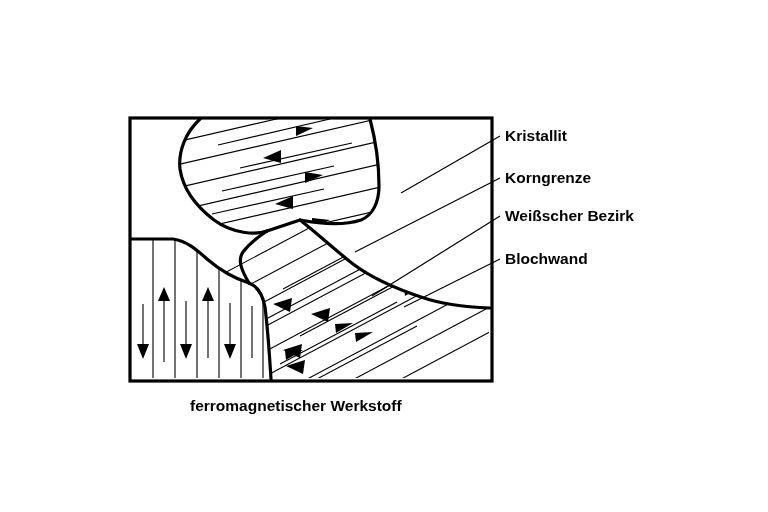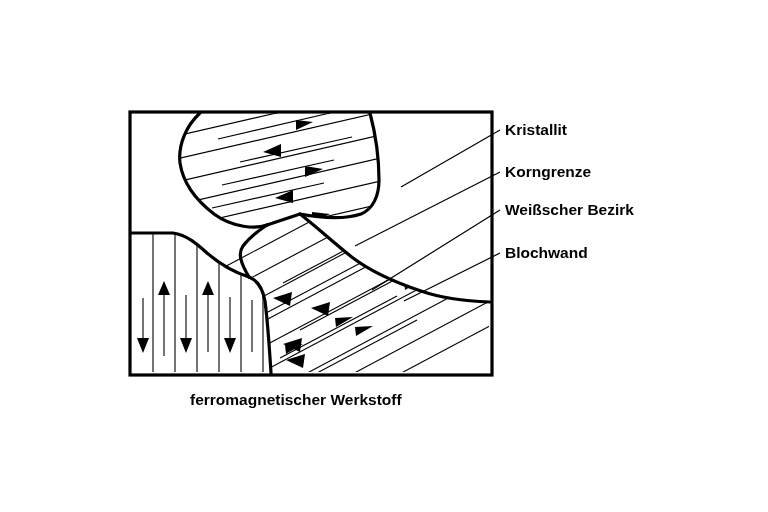--- a/index.html
+++ b/index.html
@@ -9,21 +9,21 @@
   }
   body {
     width: 768px;
     height: 512px;
     overflow: hidden;
     font-family: "Liberation Sans", sans-serif;
     position: relative;
   }
   #stage {
     position: absolute;
-    left: 0; top: 0;
+    left: 0; top: 6px;
     width: 768px;
     height: 448px;
   }
   svg.diagram {
     position: absolute;
     left: 0; top: 0;
     width: 768px;
     height: 512px;
     display: block;
   }

